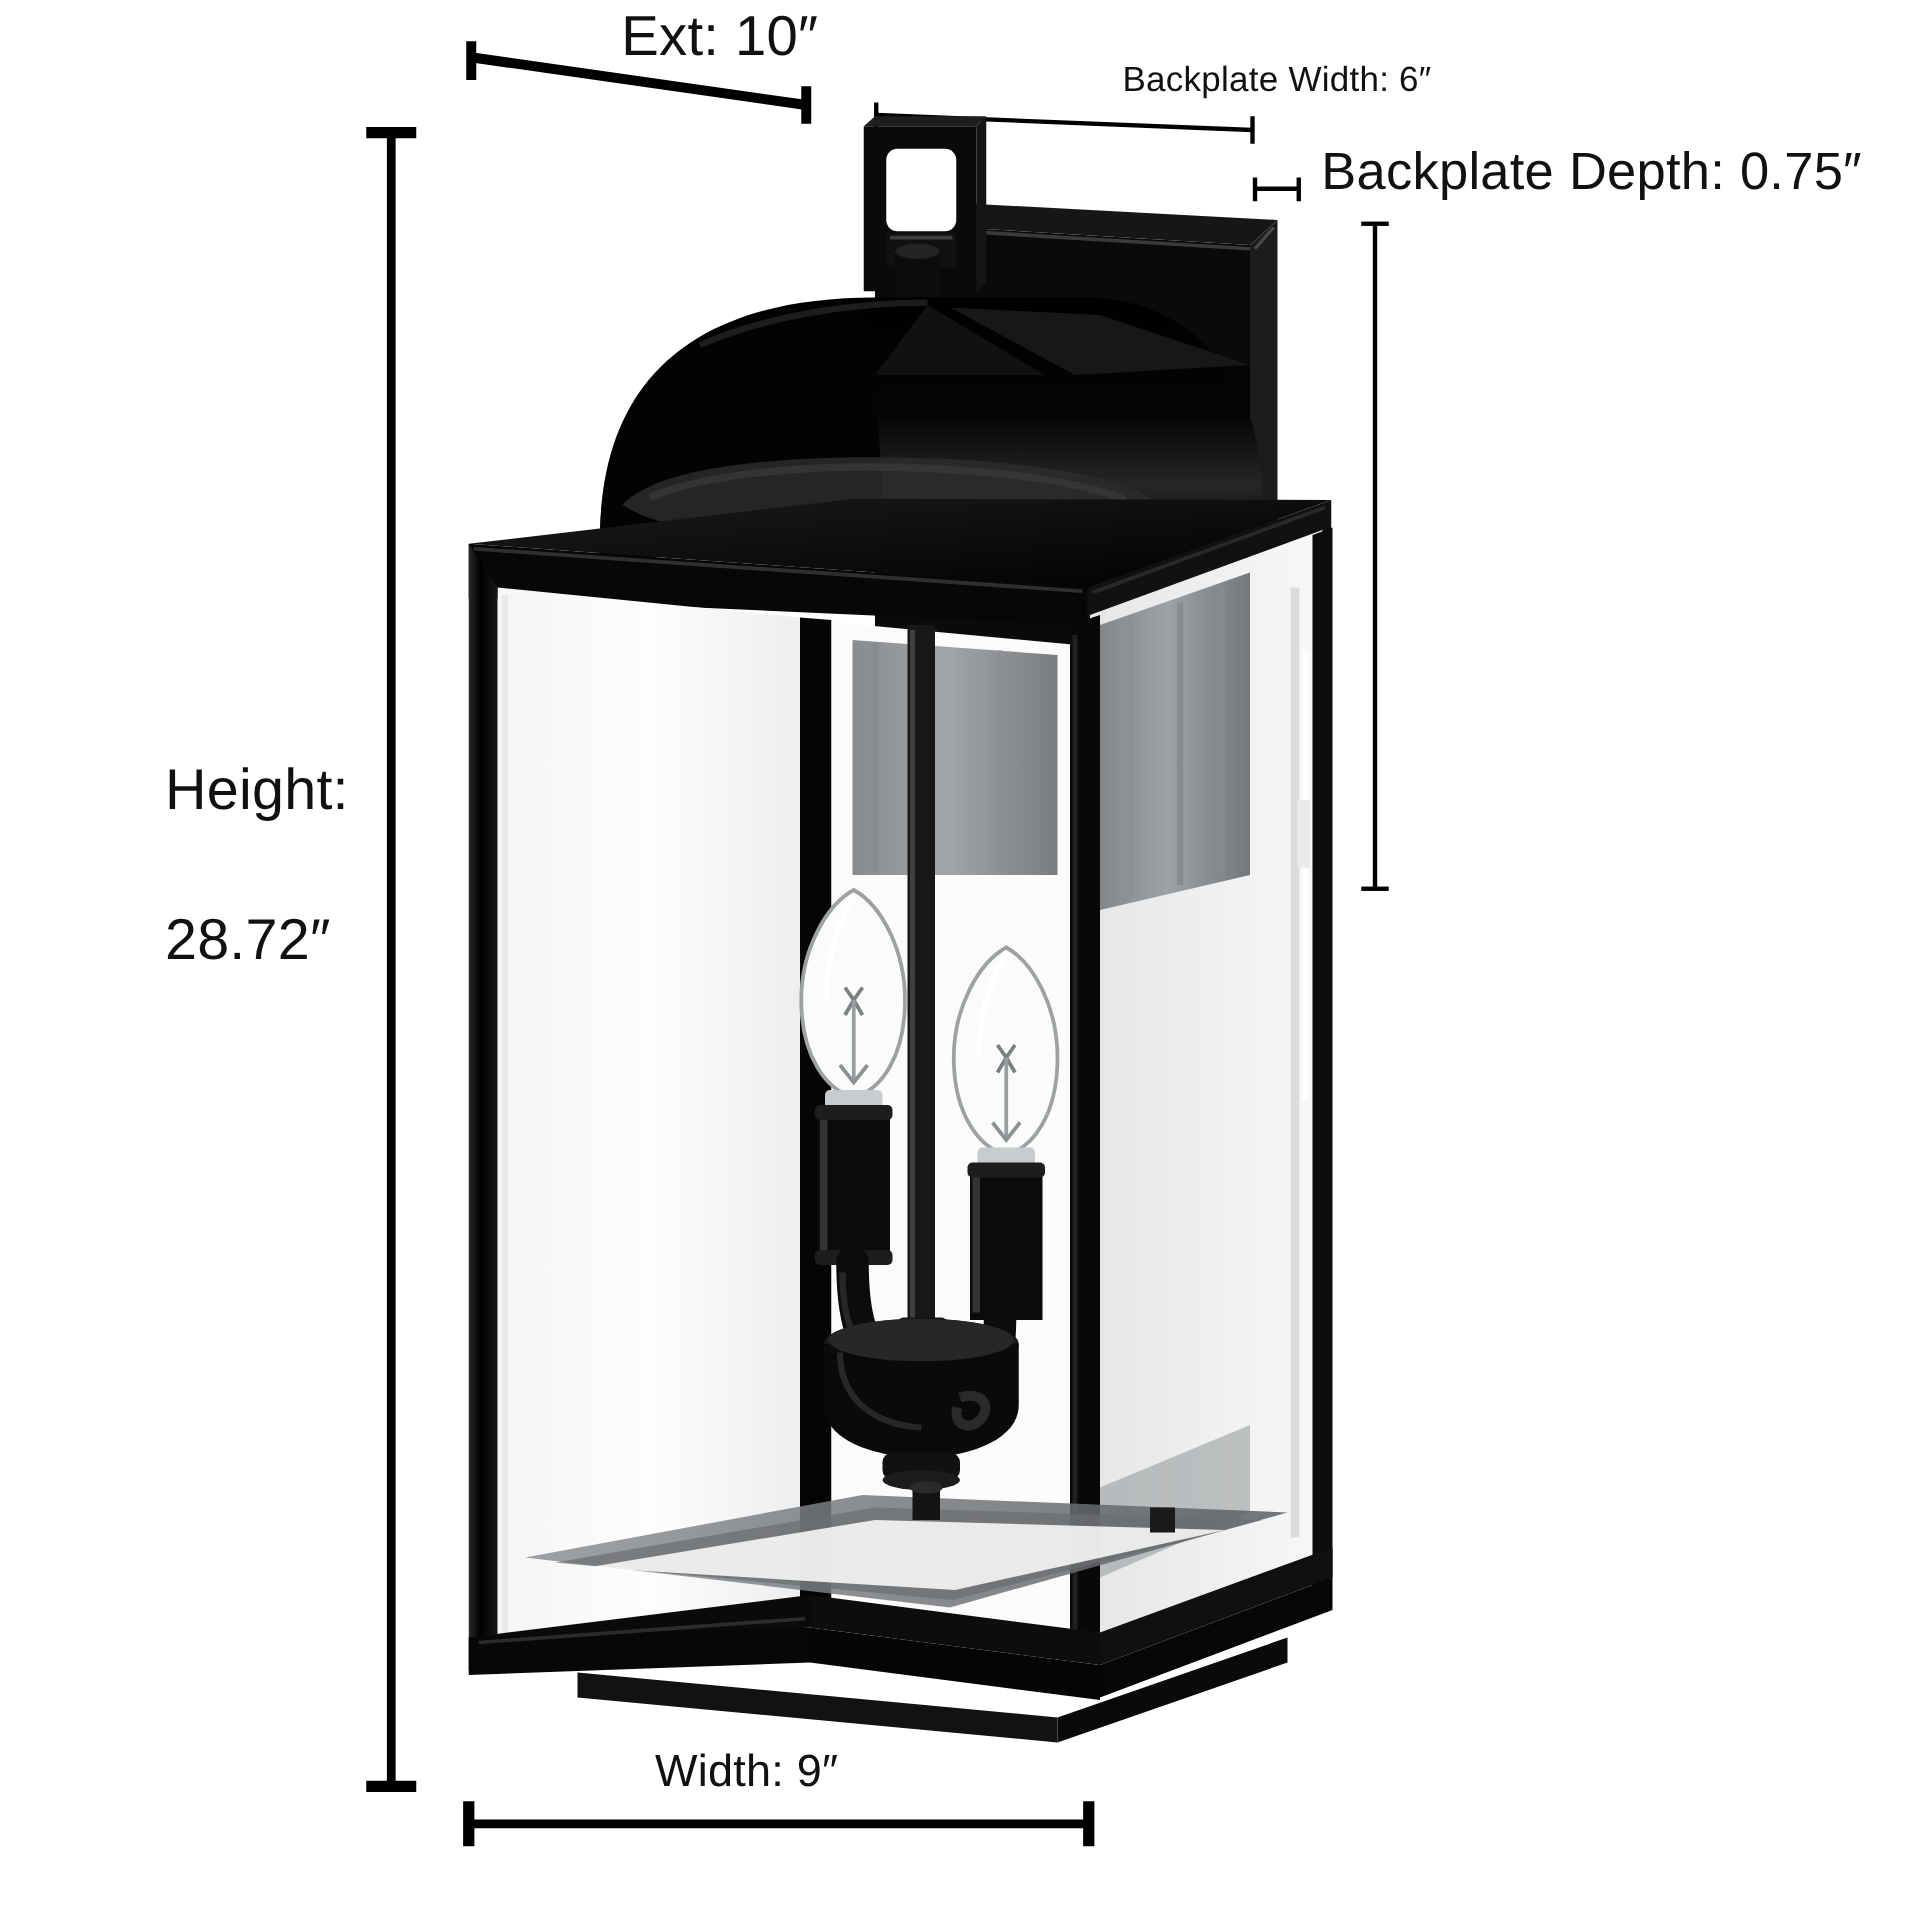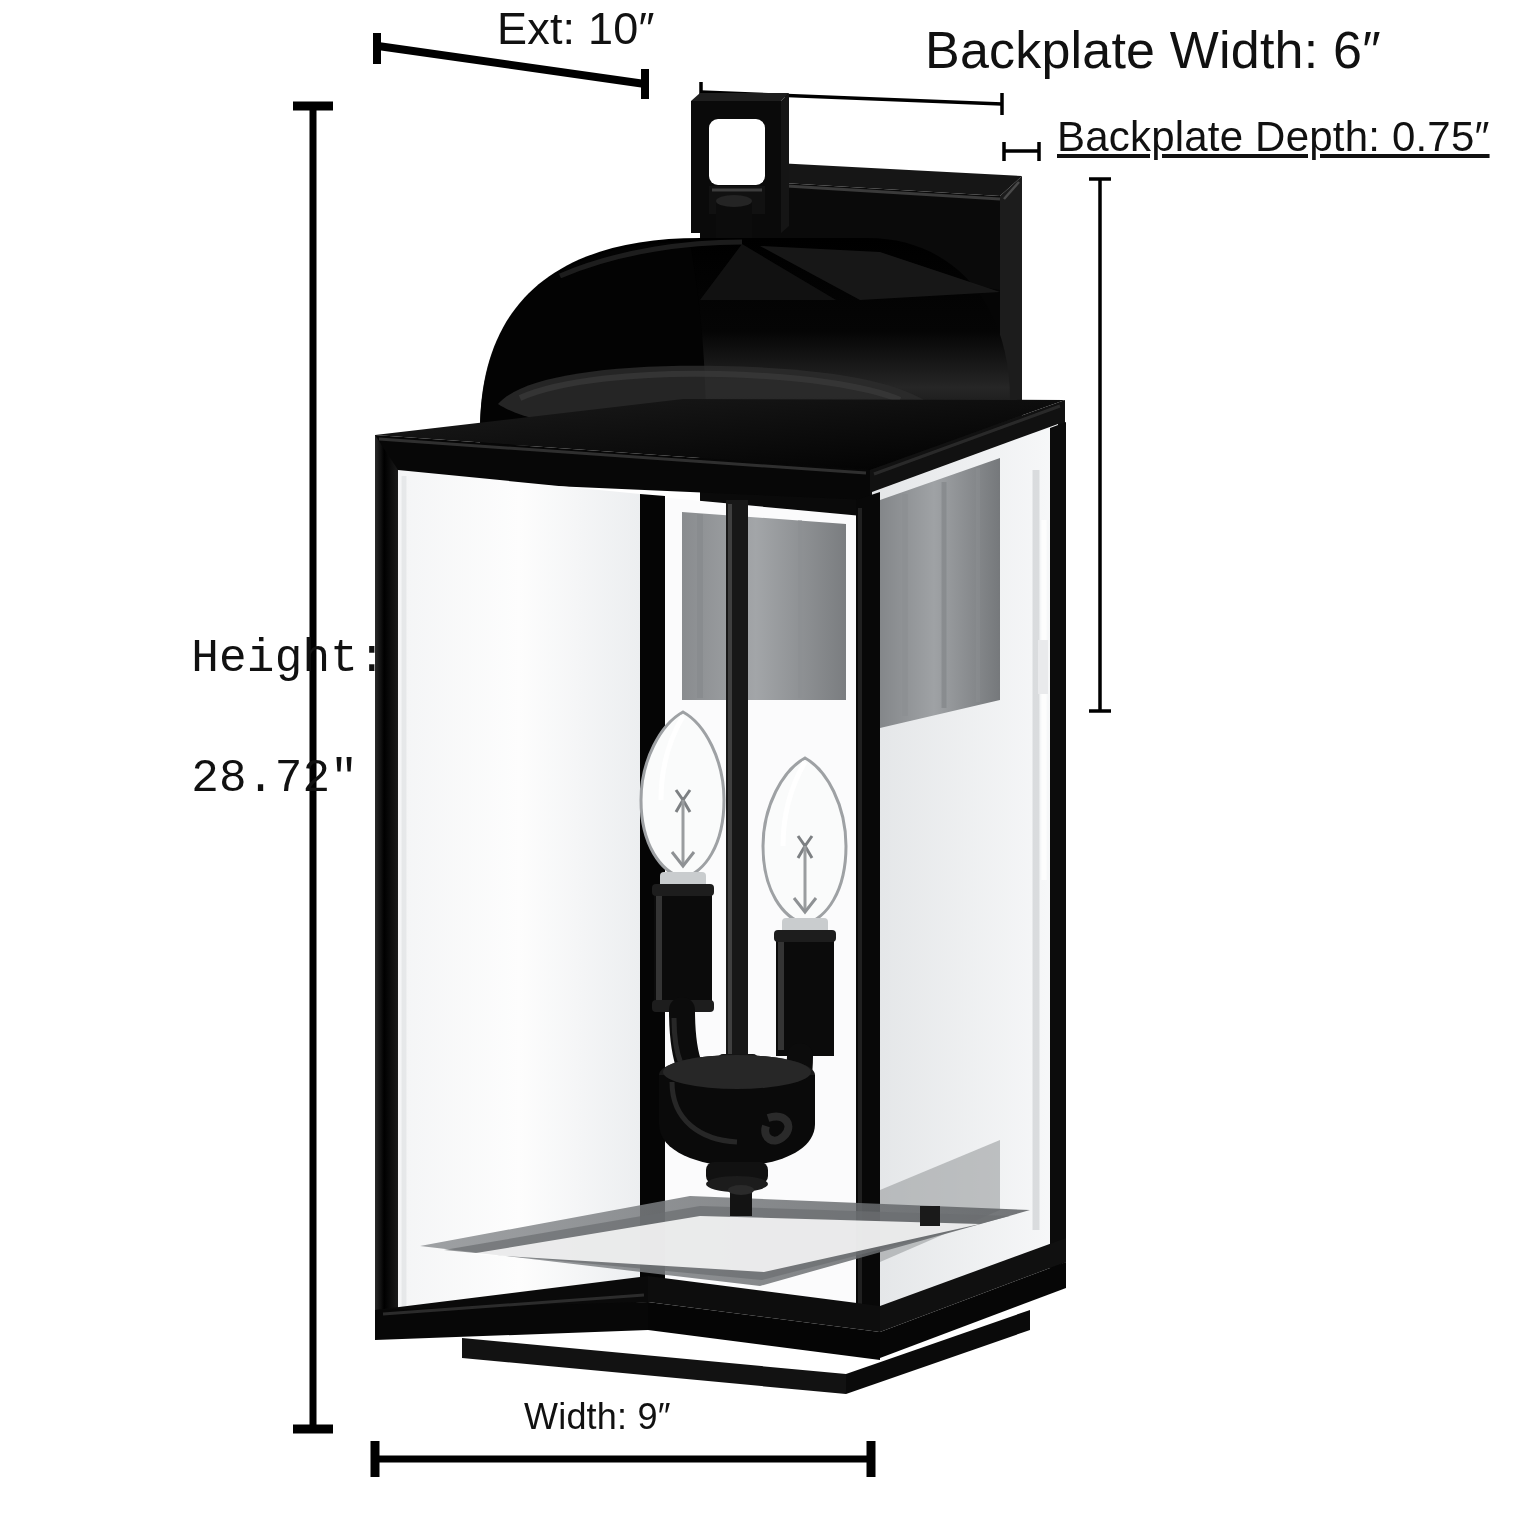--- a/index.html
+++ b/index.html
@@ -2,24 +2,24 @@
 <html><head>
 <meta charset="utf-8">
 <style>
   html,body{margin:0;padding:0;background:#ffffff;}
   body{width:1528px;height:1528px;overflow:hidden;
        font-family:"Liberation Sans","DejaVu Sans",sans-serif;color:#000;}
   #stage{position:relative;width:1248px;height:1528px;background:#fff;}
   #art{position:absolute;left:0;top:0;width:1528px;height:1528px;}
   .lbl{position:absolute;white-space:pre;color:#111;letter-spacing:.2px;}
   #lbl-ext{left:497px;top:3px;font-size:45px;}
-  #lbl-bpw{left:898px;top:20px;font-size:52px;margin-left:27px;}
-  #lbl-bpd{left:1057px;top:113px;font-size:42px;text-decoration:underline;}
+  #lbl-bpw{left:898px;top:48px;font-size:28px;}
+  #lbl-bpd{left:1057px;top:113px;font-size:42px;}
   #lbl-bph{left:1124px;top:472px;font-size:42px;line-height:53px;width:330px;}
-  #lbl-h{left:80px;top:569px;font-size:46px;line-height:60px;width:280px;font-family:Liberation Mono, monospace;}
+  #lbl-h{left:80px;top:541px;font-size:46px;line-height:60px;width:280px;}
   #lbl-w{left:524px;top:1396px;font-size:36px;}
 </style>
 </head>
 <body>
 
 <div id="stage">
 
   <svg id="art" viewBox="0 0 1528 1528">
     <defs>
       <linearGradient id="gGlassFront" x1="0" y1="0" x2="1" y2="0">

